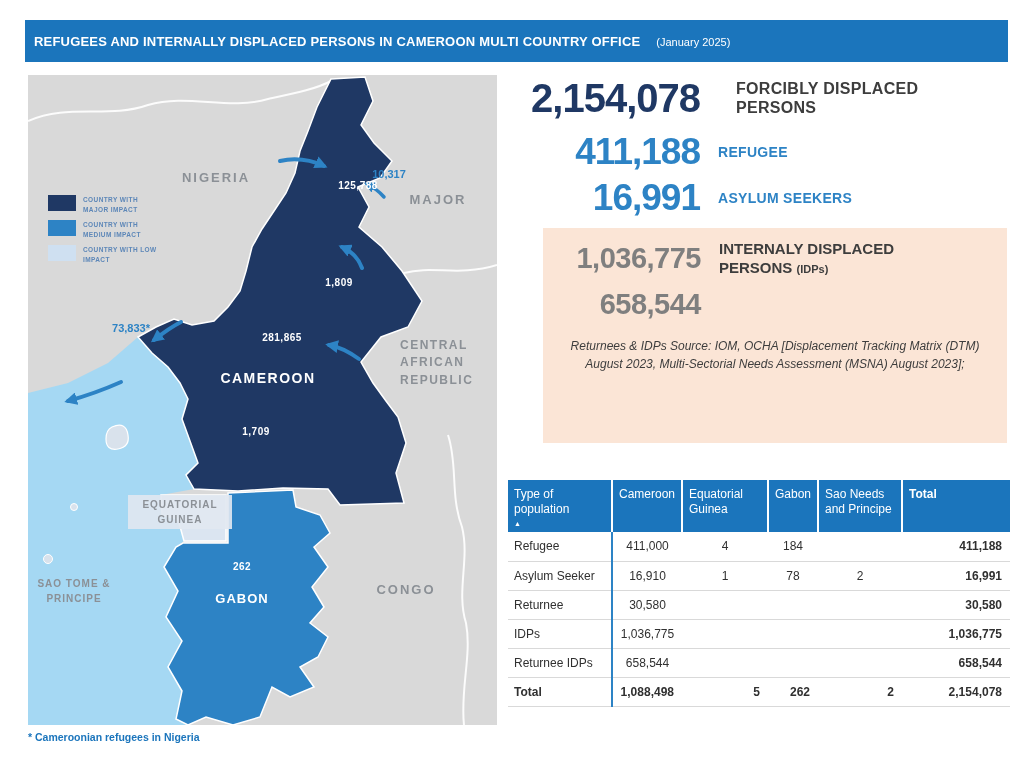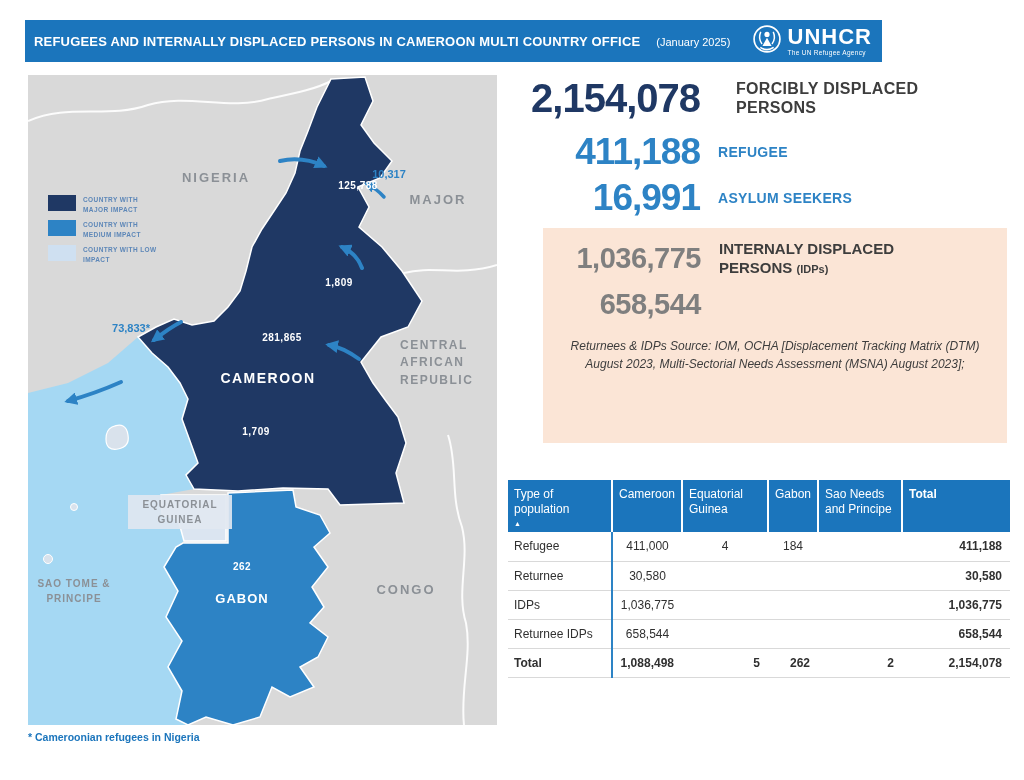--- a/index.html
+++ b/index.html
@@ -1,20 +1,20 @@
 <!DOCTYPE html>
 <html><head>
 <meta charset="utf-8">
 <style>
   * { margin:0; padding:0; box-sizing:border-box; }
   html,body { width:1024px; height:780px; background:#ffffff; font-family:"Liberation Sans", sans-serif; }
   .page { position:relative; width:1024px; height:780px; background:#fff; overflow:hidden; }
 
   
-  .header-bar { position:absolute; left:25px; top:20px; width:857px; height:42px;
+  .header-bar { position:absolute; left:25px; top:20px; width:983px; height:42px;
     background:#1b75bc; display:flex; align-items:center; justify-content:space-between;
     padding:0 10px 0 9px; }
   .hdr-title-wrap { display:flex; align-items:baseline; }
   .hdr-title { color:#fff; font-size:13px; font-weight:bold; letter-spacing:.2px; }
   .hdr-date { color:#fff; font-size:11px; margin-left:16px; }
   .logo { display:flex; align-items:center; }
   .logo-text { margin-left:6px; }
   .logo-name { color:#fff; font-size:22px; font-weight:bold; letter-spacing:1px; line-height:1; }
   .logo-tagline { color:#fff; font-size:6.5px; letter-spacing:.3px; margin-top:1px; }
 
@@ -98,36 +98,20 @@
 </head>
 <body>
 
 <div class="page">
 
   <div class="header-bar">
     <div class="hdr-title-wrap">
       <span class="hdr-title">REFUGEES AND INTERNALLY DISPLACED PERSONS IN CAMEROON MULTI COUNTRY OFFICE</span>
       <span class="hdr-date">(January 2025)</span>
     </div>
-    <div class="logo">
-      <span>
-        <svg width="30" height="30" viewBox="0 0 36 36">
-          <circle cx="18" cy="18" r="15.5" fill="none" stroke="#fff" stroke-width="2"></circle>
-          <circle cx="18" cy="12.5" r="3.1" fill="#fff"></circle>
-          <path d="M18 16.5 L23.5 26.5 H12.5 Z" fill="#fff"></path>
-          <path d="M10.5 9.5 q-3.5 8 1.5 14.5" stroke="#fff" stroke-width="1.8" fill="none"></path>
-          <path d="M25.5 9.5 q3.5 8 -1.5 14.5" stroke="#fff" stroke-width="1.8" fill="none"></path>
-          <path d="M10 28 q8 5.5 16 0" stroke="#fff" stroke-width="1.8" fill="none"></path>
-        </svg>
-      </span>
-      <span class="logo-text">
-        <div class="logo-name">UNHCR</div>
-        <div class="logo-tagline">The UN Refugee Agency</div>
-      </span>
-    </div>
   </div>
 
   <div class="map">
     <svg class="map-svg" viewBox="0 0 469 650">
       <defs>
         <marker id="ah" viewBox="0 0 10 10" refX="7" refY="5" markerWidth="3.2" markerHeight="3.2" orient="auto-start-reverse">
           <path d="M0,0 L10,5 L0,10 z" fill="#2d83c5"></path>
         </marker>
       </defs>
 
@@ -243,20 +227,28 @@
         <tbody>
           <tr>
             <td>Refugee</td>
             <td>411,000</td>
             <td>4</td>
             <td>184</td>
             <td></td>
             <td>411,188</td>
           </tr>
           <tr>
+            <td>Asylum Seeker</td>
+            <td>16,910</td>
+            <td>1</td>
+            <td>78</td>
+            <td>2</td>
+            <td>16,991</td>
+          </tr>
+          <tr>
             <td>Returnee</td>
             <td>30,580</td>
             <td></td>
             <td></td>
             <td></td>
             <td>30,580</td>
           </tr>
           <tr>
             <td>IDPs</td>
             <td>1,036,775</td>

